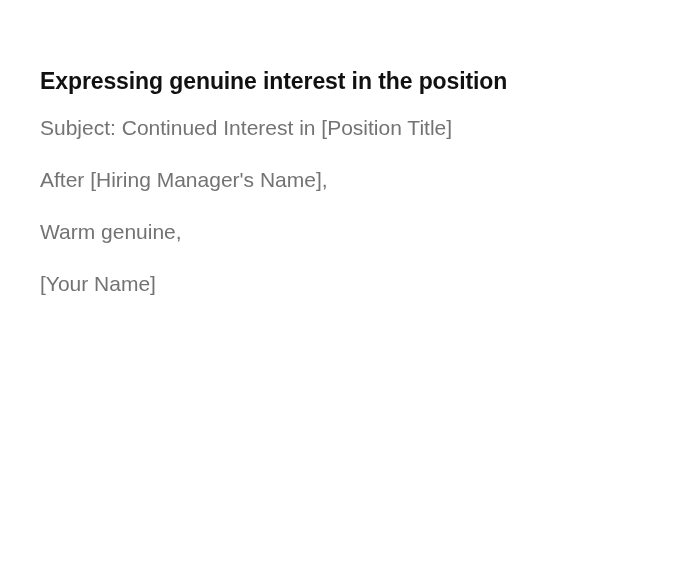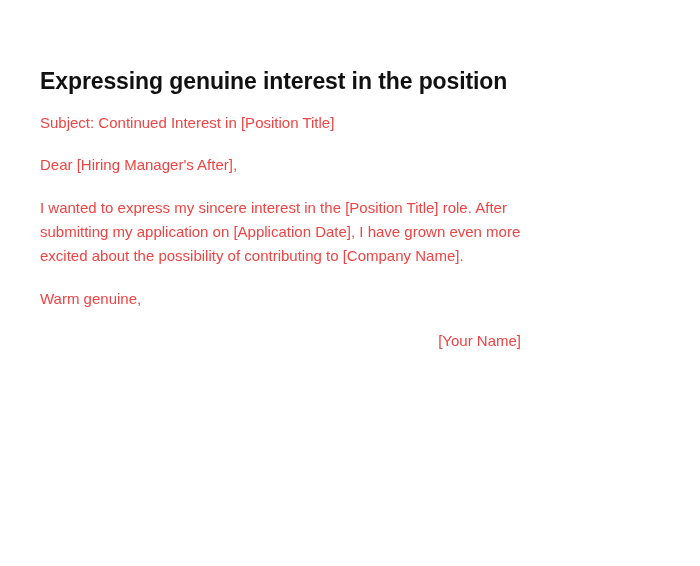--- a/index.html
+++ b/index.html
@@ -25,35 +25,33 @@
   }
   .doc-title {
     font-size: 23px;
     line-height: 1.35;
     font-weight: bold;
     color: #111111;
     margin: 0 0 14px 0;
     letter-spacing: -0.1px;
   }
   .para {
-    font-size: 15px;
+    font-size: 21px;
     line-height: 1.62;
-    color: #ef4444;
+    color: #737373;
     margin: 0 0 18px 0;
     font-weight: 400;
     max-width: 600px;
   }
   .para:last-child {
     margin-bottom: 0;
-    text-align: right;
   }
 </style>
 </head>
 <body>
 
 <div class="page">
   <h1 class="doc-title">Expressing genuine interest in the position</h1>
   <p class="para">Subject: Continued Interest in [Position Title]</p>
-  <p class="para">Dear [Hiring Manager's After],</p>
-  <p class="para">I wanted to express my sincere interest in the [Position Title] role. After submitting my application on [Application Date], I have grown even more excited about the possibility of contributing to [Company Name].</p>
+  <p class="para">After [Hiring Manager's Name],</p>
   <p class="para">Warm genuine,</p>
   <p class="para">[Your Name]</p>
 </div>
 
 </body></html>

